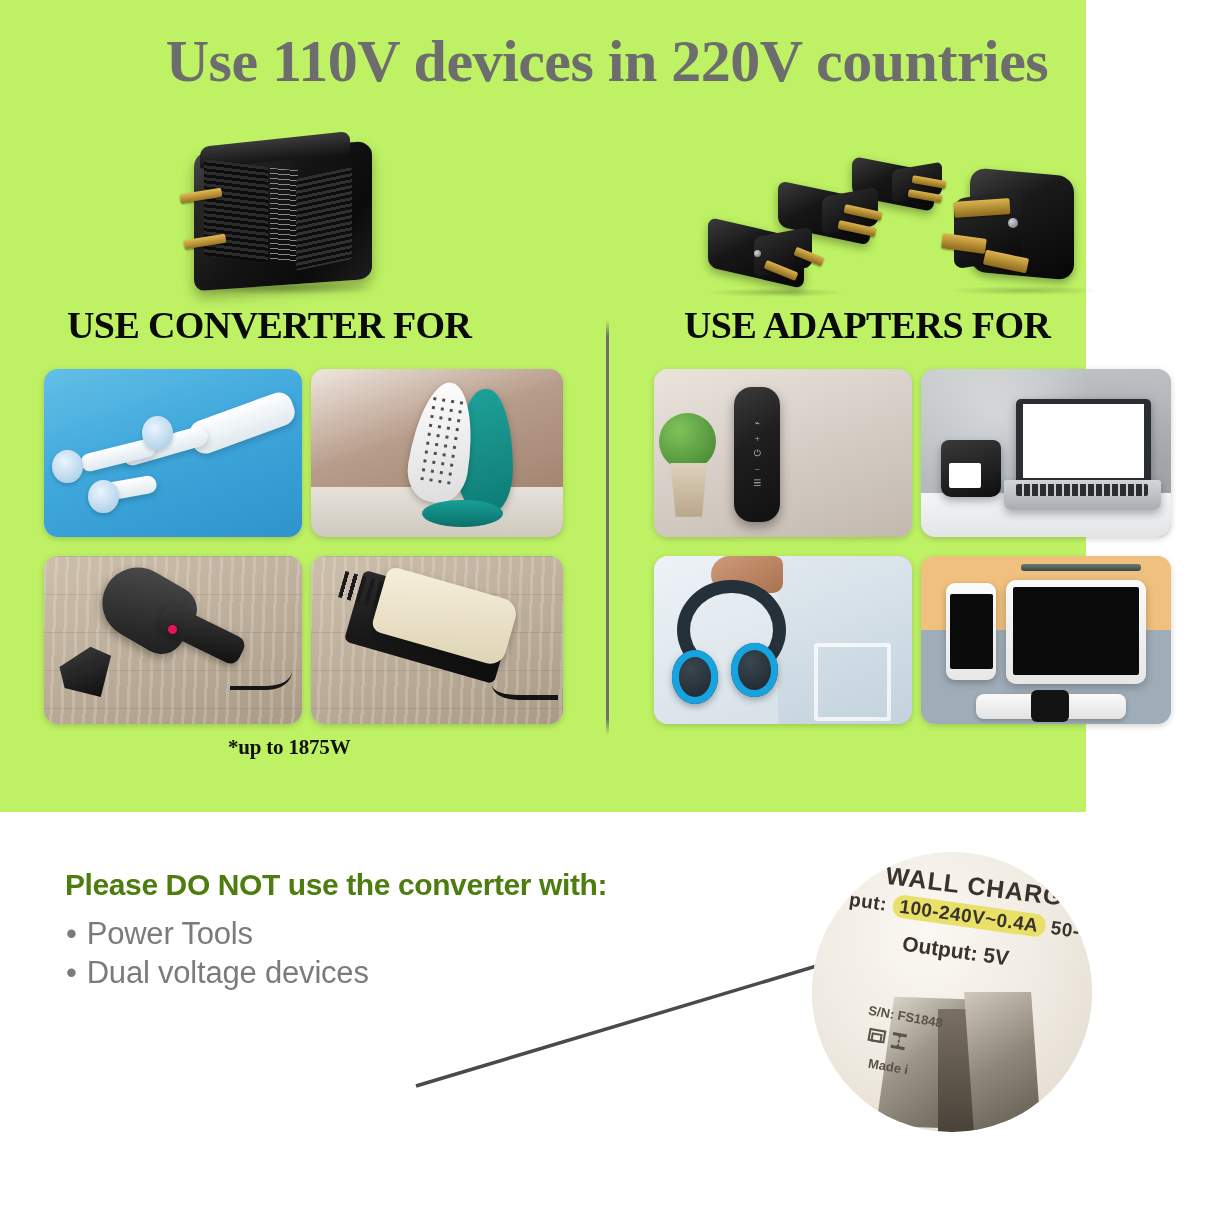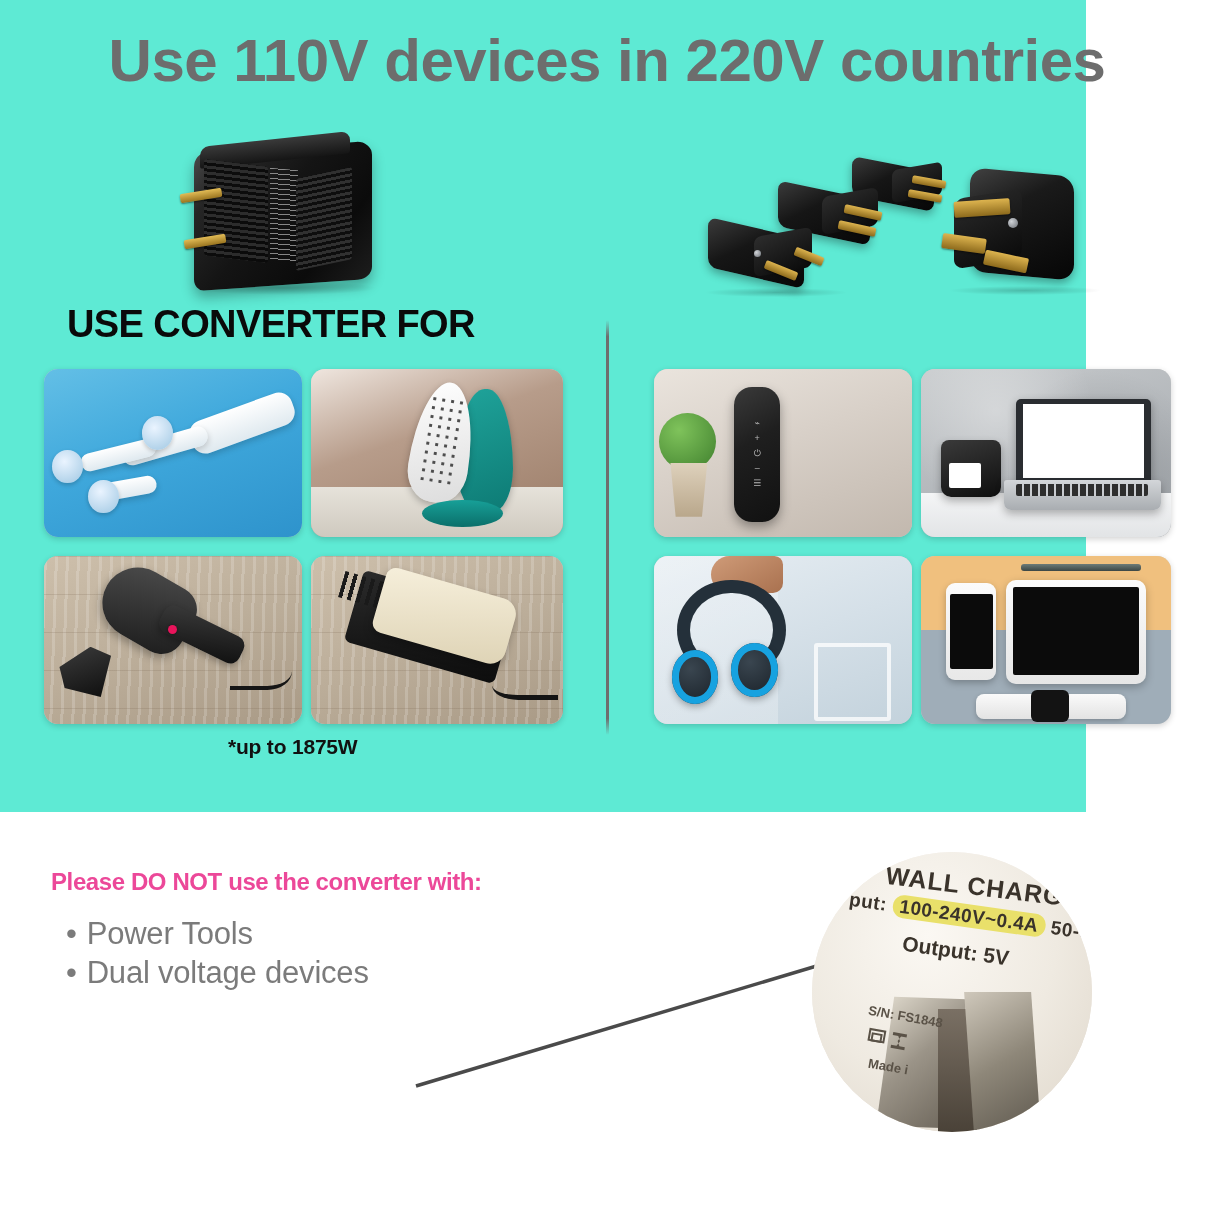--- a/index.html
+++ b/index.html
@@ -7,21 +7,22 @@
     width: 1214px; height: 1214px;
     background: #ffffff;
     font-family: "Liberation Sans", sans-serif;
     overflow: hidden;
   }
   .page { position: relative; width: 1214px; height: 1214px; background: #ffffff; }
 
   
   .top-panel {
     position: absolute; left: 0; top: 0; width: 1086px; height: 812px;
-    background: #5eead4;
+    background: #bef264;
+    font-family: Liberation Serif, serif;
   }
   .main-title {
     position: absolute; left: 0; top: 28px; width: 1214px;
     text-align: center;
     font-size: 60px; font-weight: 700; letter-spacing: -0.5px;
     color: #6d6d6d;
     line-height: 1.1;
   }
 
   
@@ -268,22 +269,22 @@
   .dev-tab i { position: absolute; left: 5%; top: 7%; right: 5%; bottom: 8%;
     background: #0b0b0b; display: block; border-radius: 2px; }
   .dev-watch-band { position: absolute; background: linear-gradient(180deg,#fafafa,#e3e3e3);
     border-radius: 8px; box-shadow: 0 2px 5px rgba(0,0,0,.22); }
   .dev-watch-face { position: absolute; background: #131313; border-radius: 6px; }
   .dev-pen { position: absolute; background: linear-gradient(180deg,#6d7b78,#3c4745); border-radius: 3px; }
 
   
   .bottom-panel { position: absolute; left: 0; top: 812px; width: 1214px; height: 402px; background: #fff; }
   .donot-title {
-    position: absolute; left: 51px; top: 56px;
-    font-size: 24px; font-weight: 700; color: #ec4899; letter-spacing: -0.4px;
+    position: absolute; left: 65px; top: 56px;
+    font-size: 30px; font-weight: 700; color: #4d7c0f; letter-spacing: -0.4px;
   }
   .donot-list { position: absolute; left: 66px; top: 103px; list-style: none; }
   .donot-list li {
     font-size: 31px; color: #7b7b7b; line-height: 38.5px; letter-spacing: -0.2px; white-space: nowrap;
   }
   .donot-list li .bullet { margin-right: 10px; }
   .sub-note {
     position: absolute; left: 88px; top: 1104px;
     font-size: 22px; color: #8a8a8a; letter-spacing: -0.2px;
   }
@@ -394,20 +395,21 @@
         <div class="shell"></div>
         <div class="face"></div>
         <div class="pin pin1"></div>
         <div class="pin pin2"></div>
         <div class="pin pin3"></div>
         <div class="screw"></div>
       </div>
     </div>
 
     <div class="col-head left">USE CONVERTER FOR</div>
+    <div class="col-head right">USE ADAPTERS FOR</div>
 
     <div class="vdivider"></div>
 
     <div class="tile t-brush">
       <div class="inner bg-blue">
         <div class="tb-handle" style="left:56%;top:22%;width:42%;height:20%;transform:rotate(-20deg);"></div>
         <div class="tb-handle" style="left:30%;top:40%;width:34%;height:12%;transform:rotate(-16deg);"></div>
         <div class="tb-handle" style="left:14%;top:46%;width:30%;height:11%;transform:rotate(-14deg);"></div>
         <div class="tb-handle" style="left:18%;top:66%;width:26%;height:11%;transform:rotate(-10deg);"></div>
         <div class="tb-head" style="left:38%;top:28%;width:12%;height:20%;"></div>

